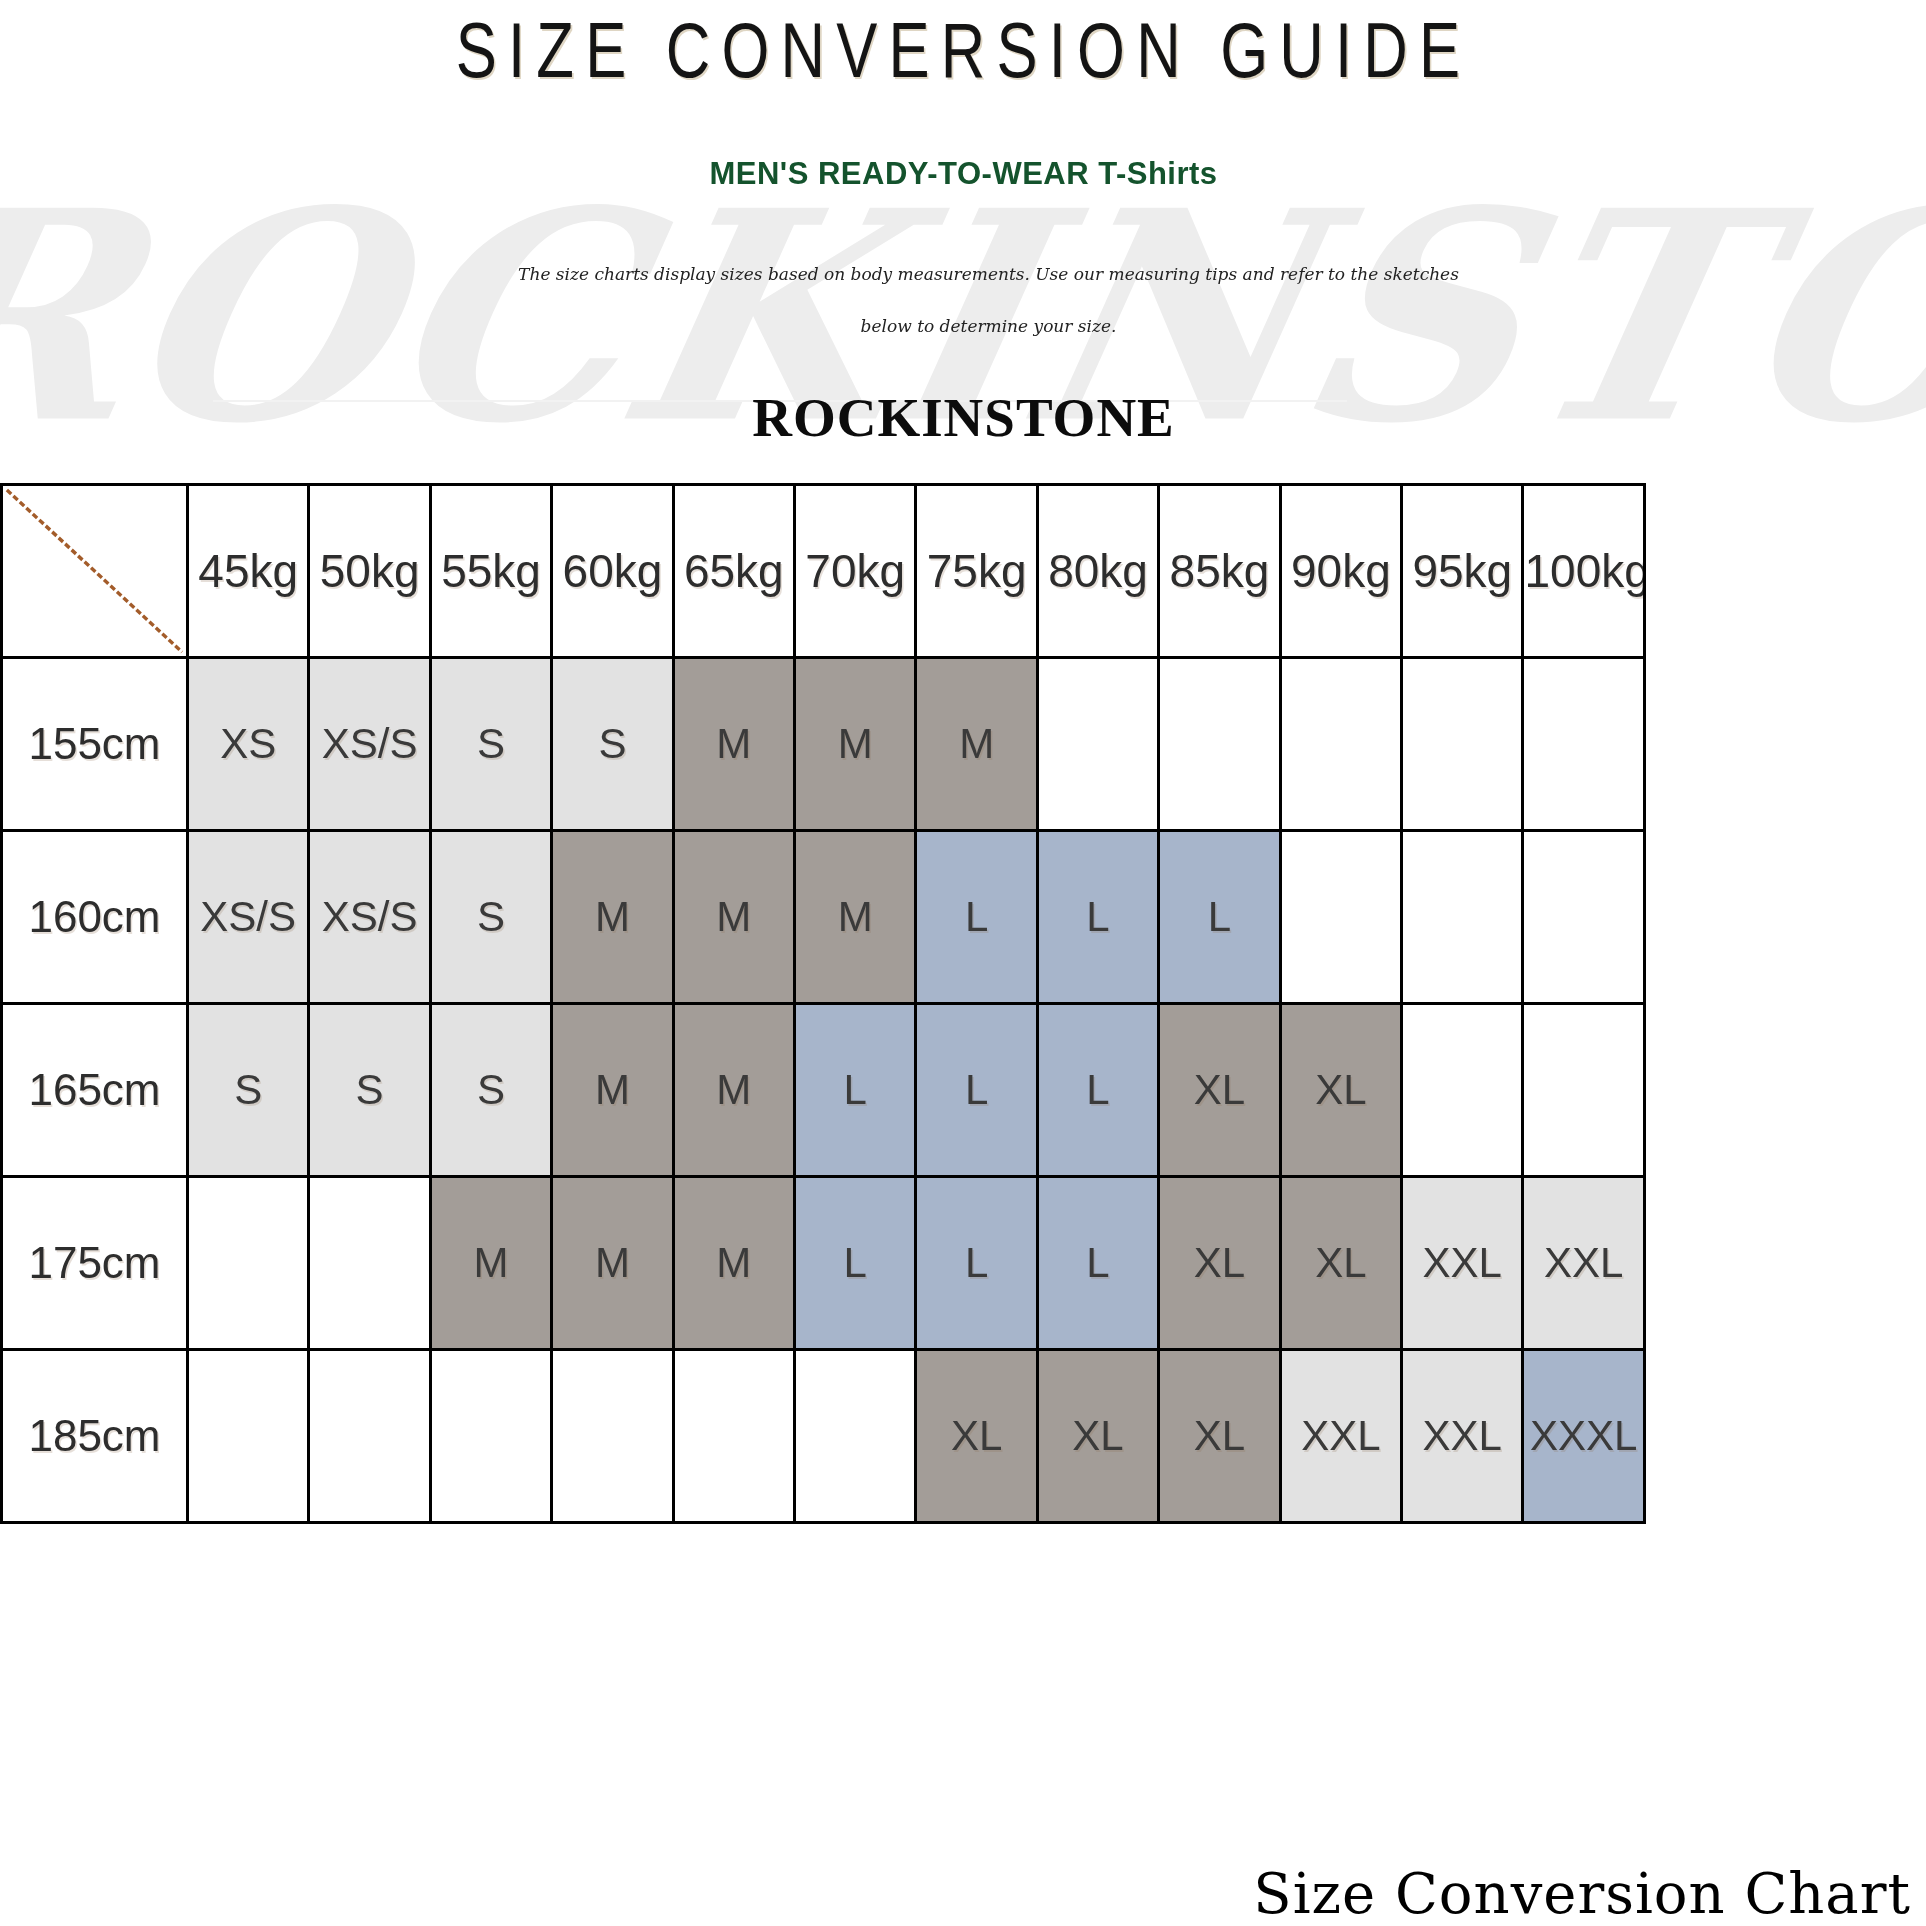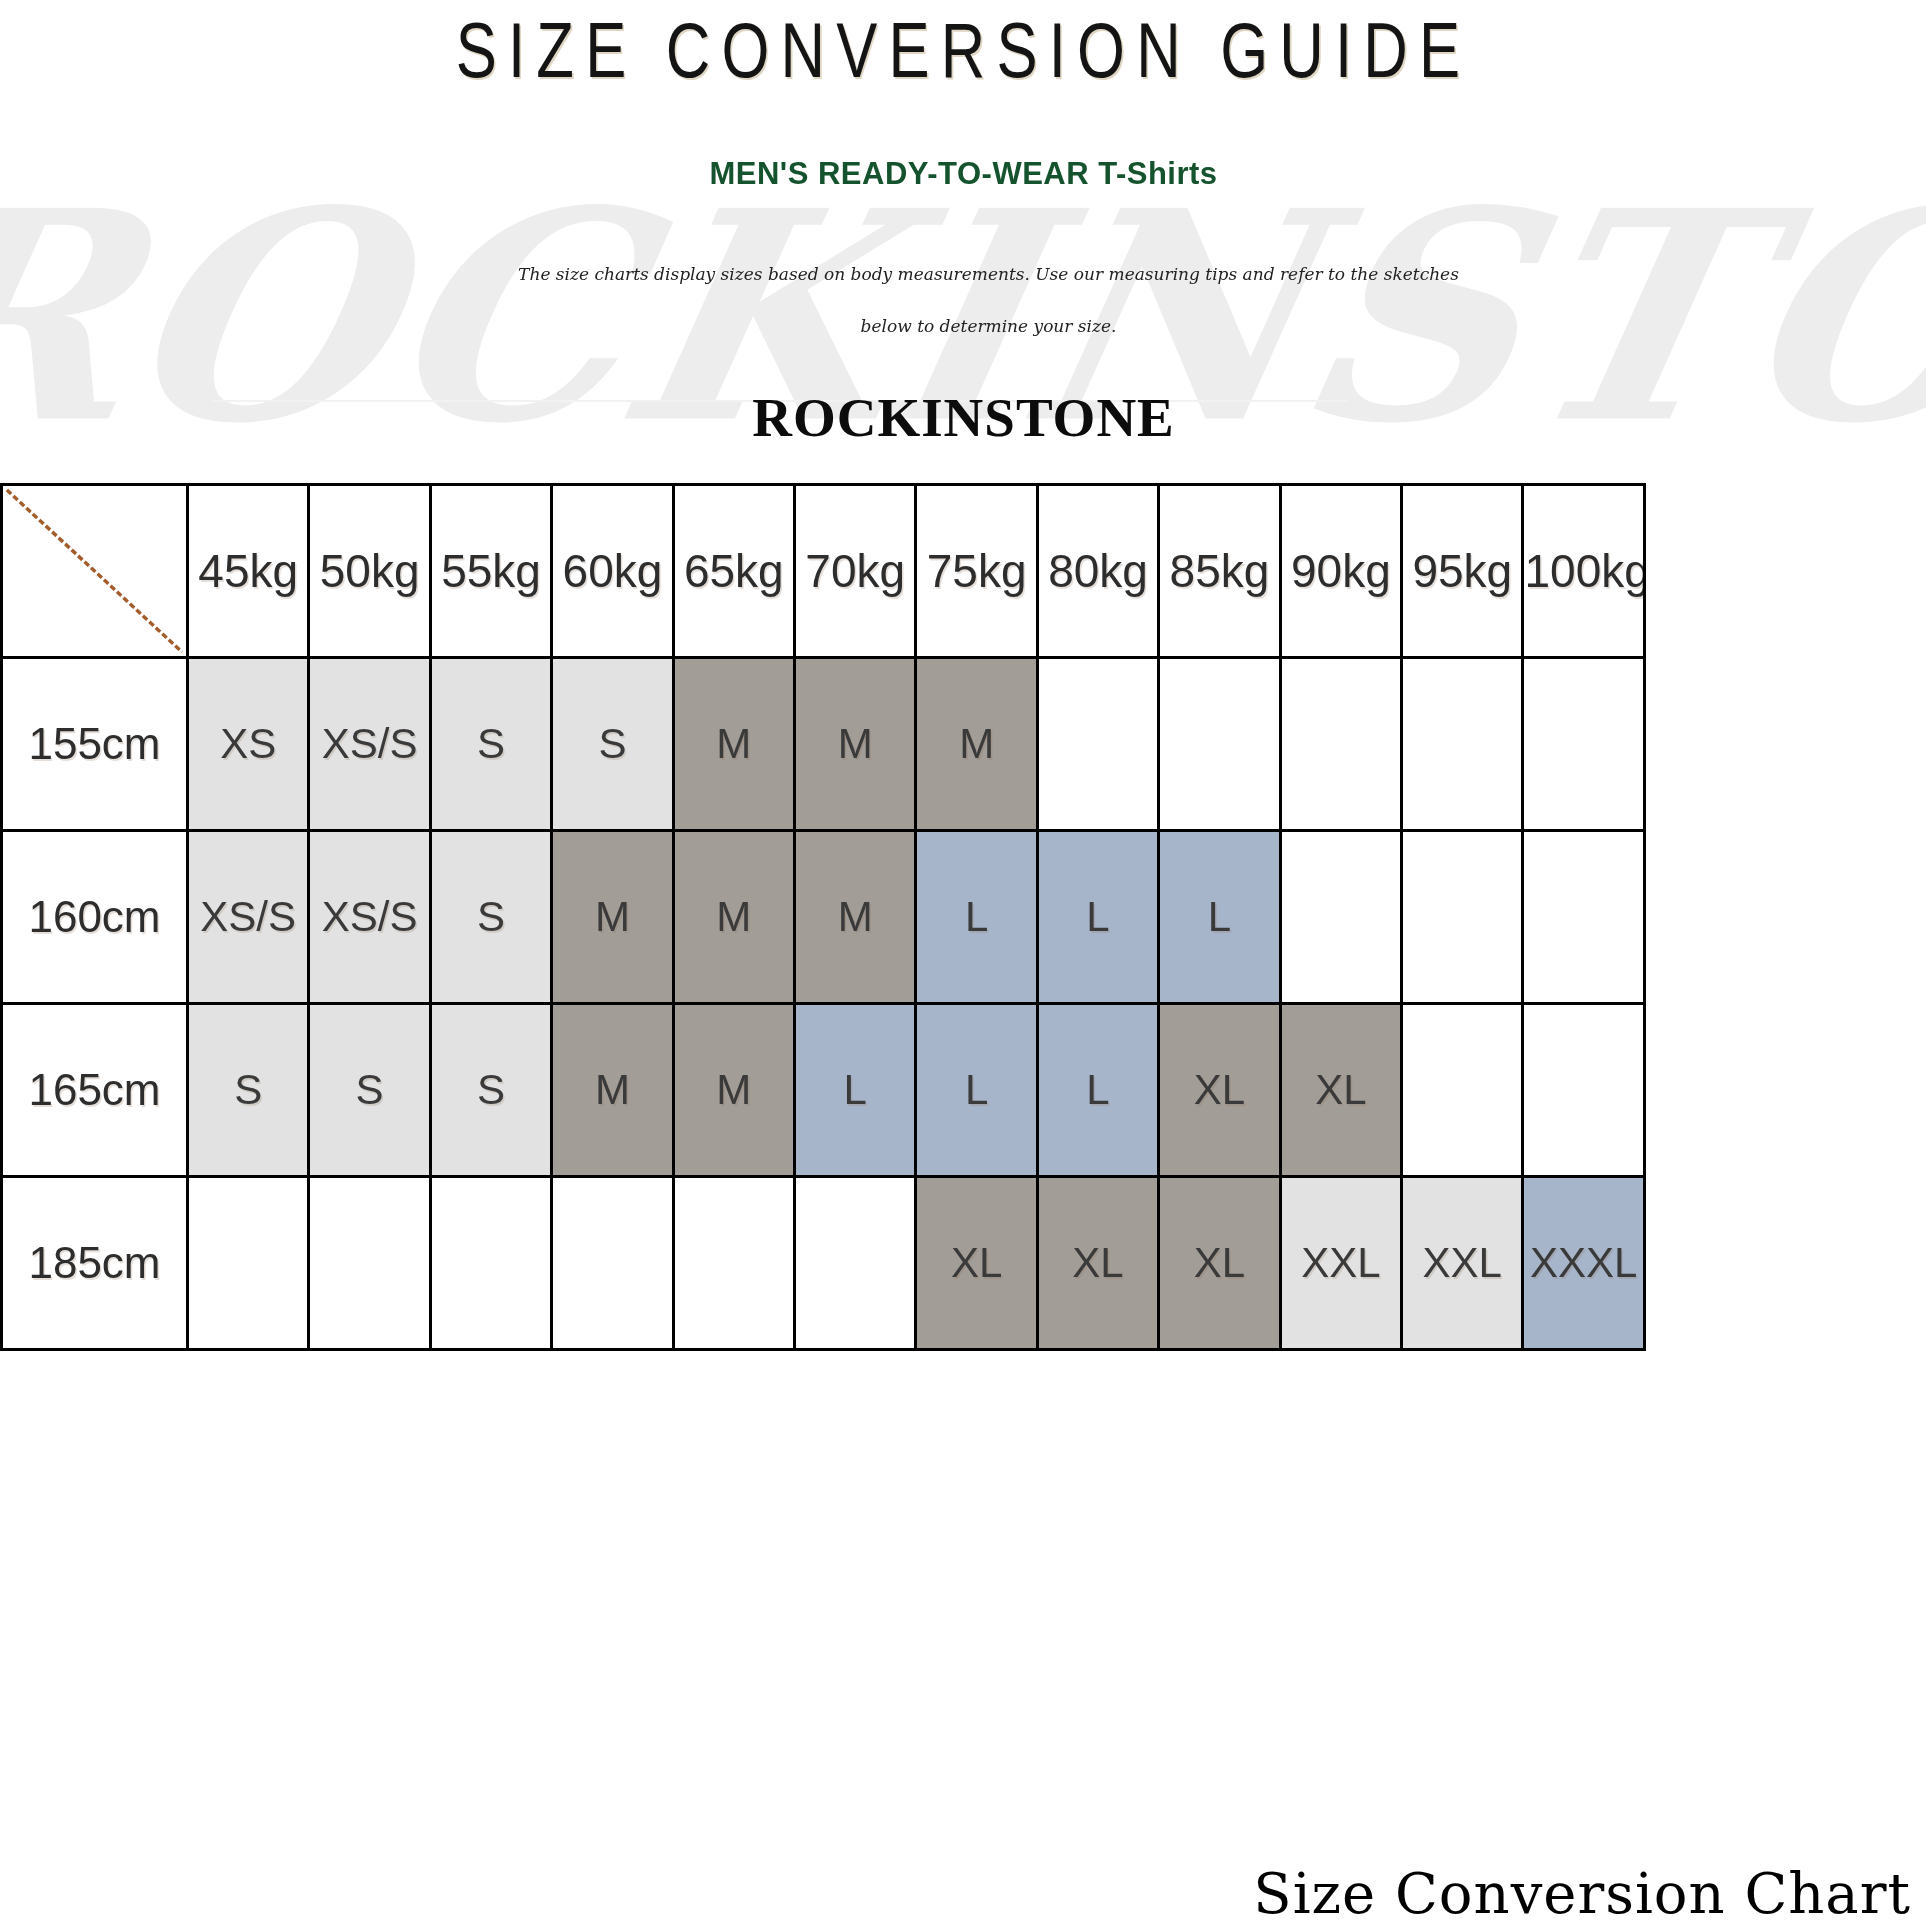--- a/index.html
+++ b/index.html
@@ -163,20 +163,35 @@
         <td class="size-cell" style="background: rgb(163, 157, 152);">M</td>
         <td class="size-cell" style="background: rgb(167, 181, 203);">L</td>
         <td class="size-cell" style="background: rgb(167, 181, 203);">L</td>
         <td class="size-cell" style="background: rgb(167, 181, 203);">L</td>
         <td class="size-cell" style="background: rgb(163, 157, 152);">XL</td>
         <td class="size-cell" style="background: rgb(163, 157, 152);">XL</td>
         <td class="size-cell" style="background: rgb(255, 255, 255);"></td>
         <td class="size-cell" style="background: rgb(255, 255, 255);"></td>
       </tr>
       <tr>
+        <td class="row-label">175cm</td>
+        <td class="size-cell" style="background: rgb(255, 255, 255);"></td>
+        <td class="size-cell" style="background: rgb(255, 255, 255);"></td>
+        <td class="size-cell" style="background: rgb(163, 157, 152);">M</td>
+        <td class="size-cell" style="background: rgb(163, 157, 152);">M</td>
+        <td class="size-cell" style="background: rgb(163, 157, 152);">M</td>
+        <td class="size-cell" style="background: rgb(167, 181, 203);">L</td>
+        <td class="size-cell" style="background: rgb(167, 181, 203);">L</td>
+        <td class="size-cell" style="background: rgb(167, 181, 203);">L</td>
+        <td class="size-cell" style="background: rgb(163, 157, 152);">XL</td>
+        <td class="size-cell" style="background: rgb(163, 157, 152);">XL</td>
+        <td class="size-cell" style="background: rgb(226, 226, 226);">XXL</td>
+        <td class="size-cell" style="background: rgb(226, 226, 226);">XXL</td>
+      </tr>
+      <tr>
         <td class="row-label">185cm</td>
         <td class="size-cell" style="background: rgb(255, 255, 255);"></td>
         <td class="size-cell" style="background: rgb(255, 255, 255);"></td>
         <td class="size-cell" style="background: rgb(255, 255, 255);"></td>
         <td class="size-cell" style="background: rgb(255, 255, 255);"></td>
         <td class="size-cell" style="background: rgb(255, 255, 255);"></td>
         <td class="size-cell" style="background: rgb(255, 255, 255);"></td>
         <td class="size-cell" style="background: rgb(163, 157, 152);">XL</td>
         <td class="size-cell" style="background: rgb(163, 157, 152);">XL</td>
         <td class="size-cell" style="background: rgb(163, 157, 152);">XL</td>

